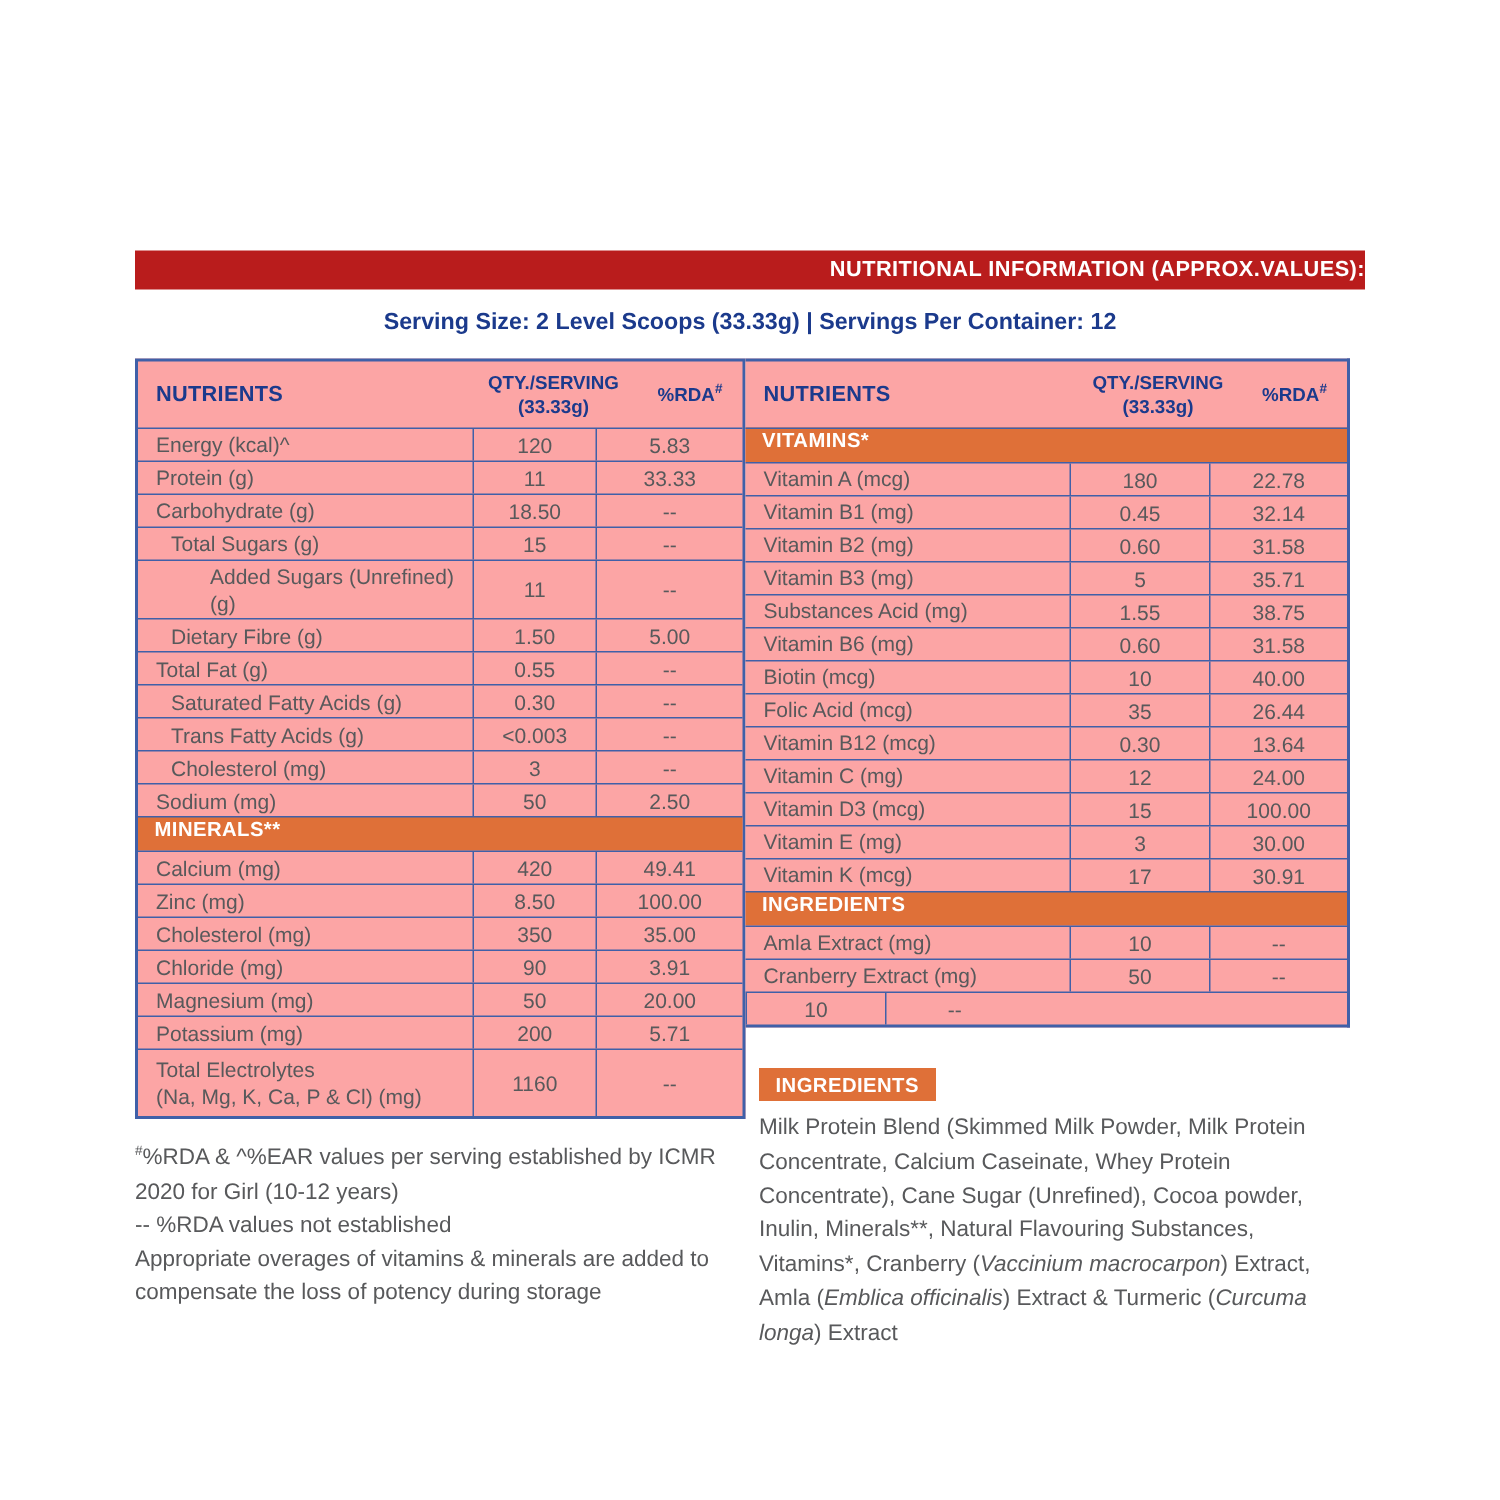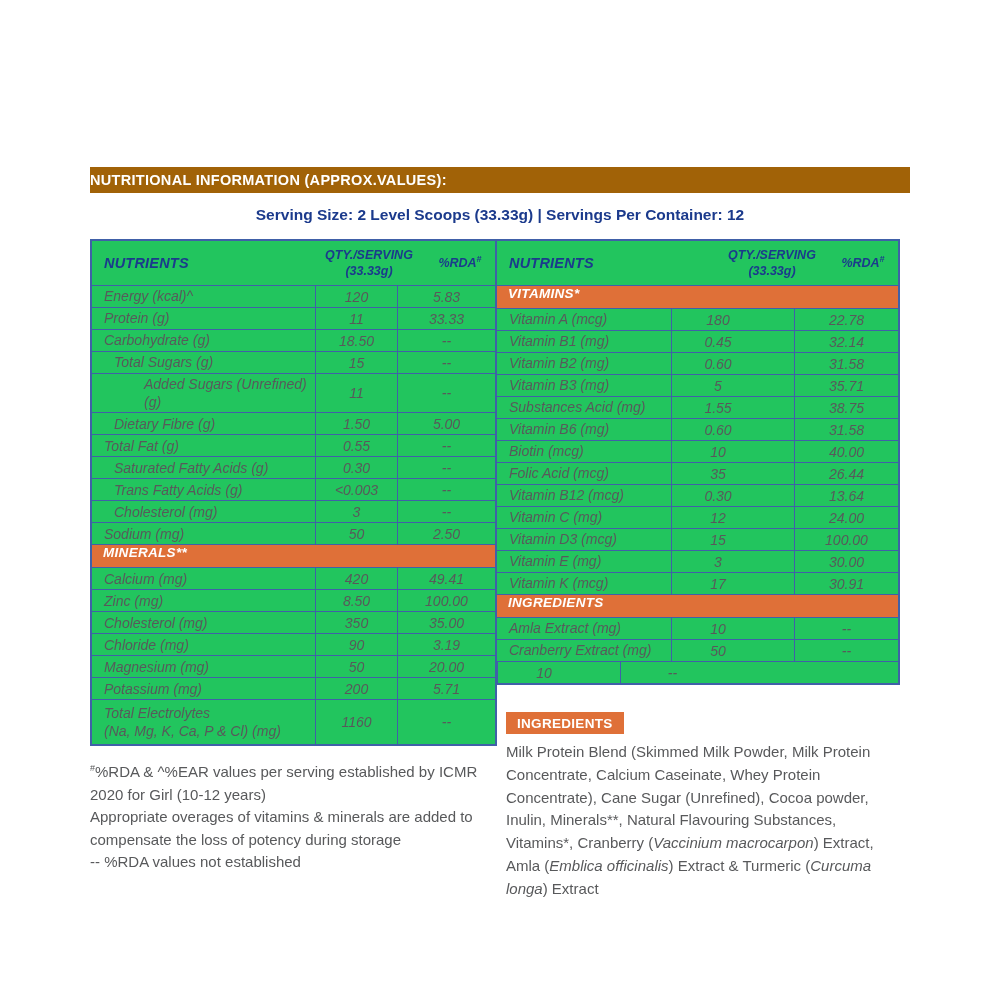--- a/index.html
+++ b/index.html
@@ -2,61 +2,61 @@
 <html><head>
 <meta charset="utf-8">
 <style>
   * { box-sizing: border-box; margin: 0; padding: 0; }
   html, body { width: 1000px; height: 1000px; background: #ffffff; }
   body { font-family: "Liberation Sans", sans-serif; position: relative; }
 
   .content { position: absolute; left: 90px; top: 167px; width: 820px; }
 
   .title-bar {
-    background: #a16207; color: #ffffff; font-weight: bold;
-    font-size: 14.5px; text-align: left; height: 26px; line-height: 26px;
+    background: #b91c1c; color: #ffffff; font-weight: bold;
+    font-size: 14.5px; text-align: right; height: 26px; line-height: 26px;
     letter-spacing: 0.3px;
   }
 
   .serving-line {
     color: #1B3A8C; font-weight: bold; font-size: 15.5px;
     text-align: center; margin-top: 13px;
   }
 
   .cols { display: flex; align-items: flex-start; margin-top: 15px; }
   .col-left { width: 407px; }
   .col-right { width: 403px; }
 
-  .ntable { border: 2px solid #4060A8; background: #22c55e; font-style: italic; }
+  .ntable { border: 2px solid #4060A8; background: #fca5a5; }
   .ntable.left { width: 407px; }
   .ntable.right { width: 403px; border-left: none; }
 
   .t-head { display: flex; align-items: center; height: 44px; }
   .h-name { flex: 1; padding-left: 12px; color: #1B3A8C; font-weight: bold; font-size: 14.5px; letter-spacing: 0.2px; }
   .h-qty { width: 112px; text-align: center; color: #1B3A8C; font-weight: bold; font-size: 12.5px; line-height: 1.3; }
   .h-rda { width: 70px; text-align: center; color: #1B3A8C; font-weight: bold; font-size: 12.5px; }
   sup { font-size: 9px; vertical-align: super; line-height: 0; }
 
   .t-row { display: flex; border-top: 1px solid #4060A8; min-height: 22px; align-items: stretch; }
   .t-row.tall { min-height: 45px; }
   .c-name {
     flex: 1; display: flex; align-items: center;
     font-size: 14px; color: #58595B; white-space: pre-line; line-height: 1.3;
     padding: 1px 4px 1px 12px;
   }
   .c-name.ind1 { padding-left: 22px; text-align: center; }
-  .c-name.ind2 { padding-left: 32px; margin-left: 20px; }
+  .c-name.ind2 { padding-left: 48px; }
   .c-qty, .c-rda {
     display: flex; align-items: center; justify-content: center;
     border-left: 1px solid #4060A8; font-size: 14px; color: #58595B;
   }
   .ntable.left .c-qty { width: 82px; }
   .ntable.left .c-rda { width: 98px; }
   .ntable.right .c-qty { width: 93px; }
-  .ntable.right .c-rda { width: 104px; margin-left: 30px; }
+  .ntable.right .c-rda { width: 92px; }
 
   .t-section {
     border-top: 1px solid #4060A8; background: #DF7038; height: 23px;
     display: flex; align-items: flex-start; padding-left: 11px;
     color: #ffffff; font-weight: bold; font-size: 13.5px; letter-spacing: 0.3px;
   }
 
   .footnotes { margin-top: 15px; width: 392px; color: #58595B; font-size: 15px; line-height: 1.5; }
 
   .ing-badge {
@@ -160,21 +160,21 @@
               <div class="c-rda">100.00</div>
             </div>
             <div class="t-row">
               <div class="c-name">Cholesterol (mg)</div>
               <div class="c-qty">350</div>
               <div class="c-rda">35.00</div>
             </div>
             <div class="t-row">
               <div class="c-name">Chloride (mg)</div>
               <div class="c-qty">90</div>
-              <div class="c-rda">3.19</div>
+              <div class="c-rda">3.91</div>
             </div>
             <div class="t-row">
               <div class="c-name">Magnesium (mg)</div>
               <div class="c-qty">50</div>
               <div class="c-rda">20.00</div>
             </div>
             <div class="t-row">
               <div class="c-name">Potassium (mg)</div>
               <div class="c-qty">200</div>
               <div class="c-rda">5.71</div>
@@ -183,22 +183,22 @@
               <div class="c-name">Total Electrolytes
 (Na, Mg, K, Ca, P &amp; Cl) (mg)</div>
               <div class="c-qty">1160</div>
               <div class="c-rda">--</div>
             </div>
           </div>
       </div>
 
       <div class="footnotes">
         <div><sup>#</sup><span>%RDA &amp; ^%EAR values per serving established by ICMR 2020 for Girl (10-12 years)</span></div>
+        <div>-- %RDA values not established</div>
         <div>Appropriate overages of vitamins &amp; minerals are added to compensate the loss of potency during storage</div>
-        <div>-- %RDA values not established</div>
       </div>
     </div>
 
     <div class="col-right">
       <div class="ntable right">
         <div class="t-head">
           <div class="h-name">NUTRIENTS</div>
           <div class="h-qty">
             <span>QTY./SERVING</span><br>
             <span>(33.33g)</span>

